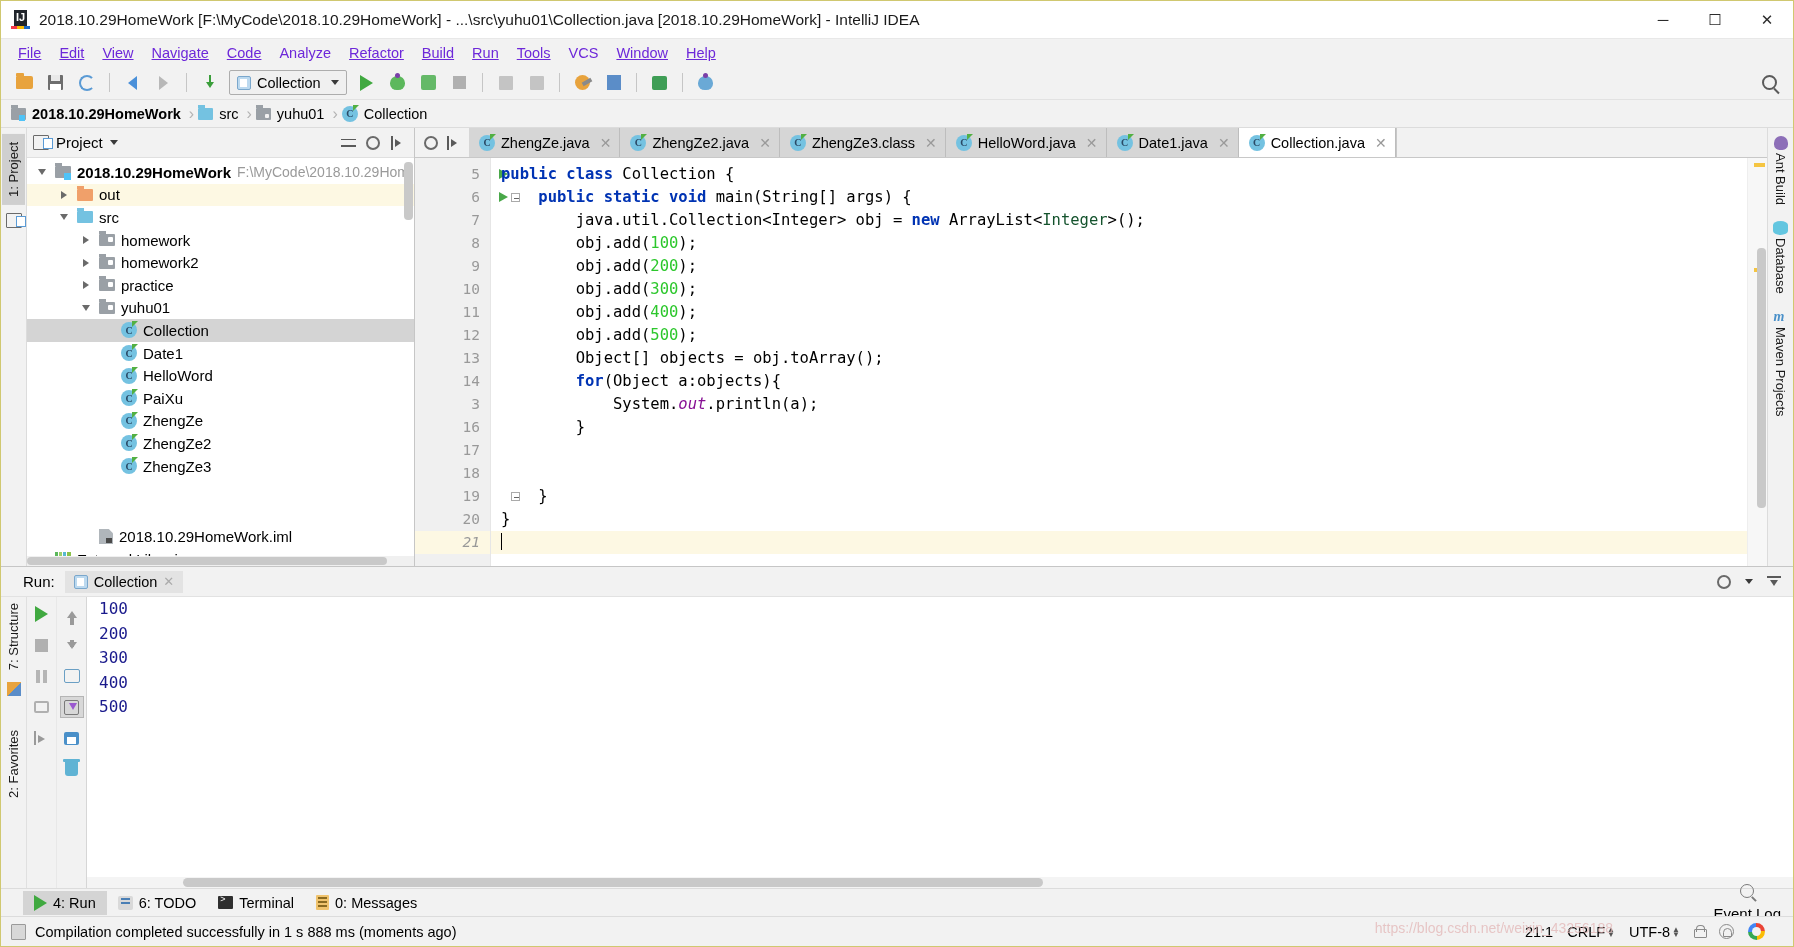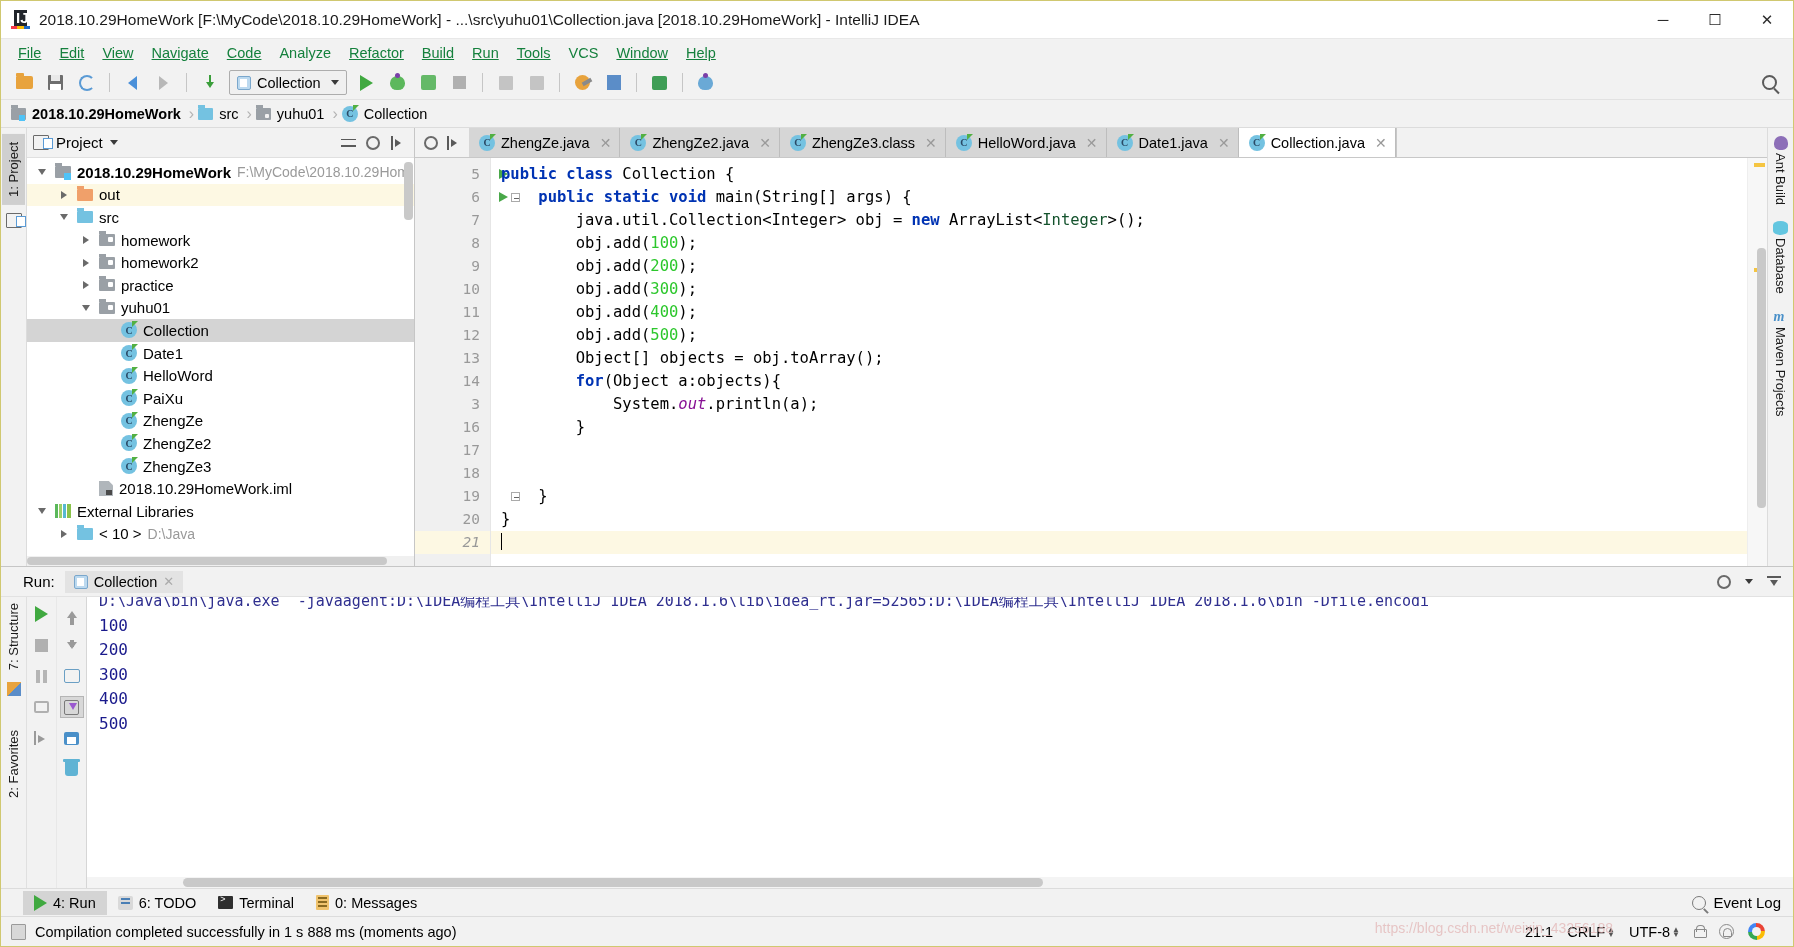--- a/index.html
+++ b/index.html
@@ -25,39 +25,39 @@
     background: #ffffff;
     display: flex; align-items: center;
     padding-left: 10px;
     border-bottom: 1px solid #e8e8e8;
   }
   .app-logo {
     width: 19px; height: 19px; flex: 0 0 19px;
     margin-right: 9px; position: relative;
   }
   .app-logo .l-blk { position:absolute; left:3px; top:0; width:13px; height:16px; background:#21252b; }
-  .app-logo .l-txt { position:absolute; left:5px; top:2px; color:#fff; font-size:15px; font-weight:bold; line-height:11px; }
+  .app-logo .l-txt { position:absolute; left:5px; top:2px; color:#fff; font-size:11px; font-weight:bold; line-height:11px; }
   .app-logo .l-bar { position:absolute; left:0; bottom:0; width:19px; height:3px;
     background: linear-gradient(90deg,#f6384a 0 33%,#fbbc05 33% 66%,#1b6ac9 66% 100%); }
   .title-text { font-size: 15.5px; color: #1a1a1a; white-space: nowrap; }
   .win-btns { margin-left:auto; display:flex; height:38px; }
   .win-btn {
     width: 52px; height:38px; display:flex; align-items:center; justify-content:center;
     font-size: 15px; color:#2b2b2b;
   }
 
   
   .menubar {
     height: 27px; flex:0 0 27px;
     background:#f2f2f2;
     display:flex; align-items:center;
     padding-left: 8px;
     font-size: 14.5px;
   }
-  .menu-item { padding: 3px 9px; color:#15803d; white-space:nowrap; }
+  .menu-item { padding: 3px 9px; color:#6d28d9; white-space:nowrap; }
   .menu-item u { text-decoration: underline; }
 
   
   .toolbar {
     height: 34px; flex:0 0 34px;
     background:#f2f2f2;
     display:flex; align-items:center;
     padding: 0 8px;
     border-bottom: 1px solid #e2e2e2;
   }
@@ -325,21 +325,21 @@
   .console-hscroll { position:absolute; left:96px; top:1px; height:9px; width:860px; background:#c9c9c9; border-radius:5px; }
 
   
   .toolwindow-bar {
     height: 28px; flex:0 0 28px; background:#f2f2f2;
     display:flex; align-items:center; padding-left:22px; gap:0;
     border-top:1px solid #dcdcdc;
   }
   .tw-item { display:flex; align-items:center; gap:6px; padding: 4px 11px; font-size:14.5px; white-space:nowrap;}
   .tw-item.sel { background:#d4d4d4; }
-  .tw-right { margin-left:auto; display:flex; align-items:center; gap:7px; padding-right:12px; }
+  .tw-right { margin-left:auto; display:flex; align-items:center; gap:7px; padding-right:12px;flex-direction:column; }
   .ic-todo { width:15px;height:14px;background:#d9d9d9;border-radius:2px;position:relative;}
   .ic-todo:after{content:"";position:absolute;left:3px;top:2px;width:9px;height:2px;background:#4a7fb5;box-shadow:0 4px 0 #4a7fb5;}
   .ic-term { width:15px;height:13px;background:#2f2f2f;border-radius:1px;position:relative; }
   .ic-term:after{content:">";position:absolute;left:2px;top:-2px;color:#fff;font-size:9px;}
   .ic-msg { width:13px;height:15px;background:#f0c36d;border-radius:1px;position:relative; }
   .ic-msg:after{content:"";position:absolute;left:2px;top:2px;width:9px;height:2px;background:#8a6a20;box-shadow:0 4px 0 #8a6a20,0 8px 0 #8a6a20;}
   .ic-mag { width:14px;height:14px;border:1.8px solid #7a7a7a;border-radius:50%; position:relative;}
   .ic-mag:after{content:"";position:absolute;right:-4px;bottom:-3px;width:6px;height:1.8px;background:#7a7a7a;transform:rotate(45deg);}
 
   .statusbar {
@@ -586,21 +586,21 @@
             <div class="tnode" style="padding-left: 74px;">
               <span class="tw"></span>
               <span class="ic-class">C</span>
               <span class="tlabel">ZhengZe2</span>
             </div>
             <div class="tnode" style="padding-left: 74px;">
               <span class="tw"></span>
               <span class="ic-class">C</span>
               <span class="tlabel">ZhengZe3</span>
             </div>
-            <div class="tnode" style="padding-left: 52px;">
+            <div class="tnode" style="padding-left: 52px; margin-top: 48px;">
               <span class="tw"></span>
               <span class="ic-iml"></span>
               <span class="tlabel">2018.10.29HomeWork.iml</span>
             </div>
             <div class="tnode" style="padding-left: 8px;">
               <span class="tw">
                 <span class="twist open"></span>
               </span>
               <span class="ic-lib"></span>
               <span class="tlabel">External Libraries</span>
@@ -761,21 +761,20 @@
           </div>
         <div class="rtb">
             <div class="gl-print"></div>
           </div>
         <div class="rtb">
             <div class="gl-trash"></div>
           </div>
       </div>
       <div class="console">
         <div id="console-rows">
-            <div class="cline cmd" style="margin-top: -8px; overflow: hidden;">D:\Java\bin\java.exe  -javaagent:D:\IDEA编程工具\IntelliJ IDEA 2018.1.6\lib\idea_rt.jar=52565:D:\IDEA编程工具\IntelliJ IDEA 2018.1.6\bin -Dfile.encodi</div>
             <div class="cline blue">100</div>
             <div class="cline blue">200</div>
             <div class="cline blue">300</div>
             <div class="cline blue">400</div>
             <div class="cline blue">500</div>
             <div class="cline blue">&nbsp;</div>
           </div>
         <div class="console-hscroll-wrap">
           <div class="console-hscroll"></div>
         </div>

